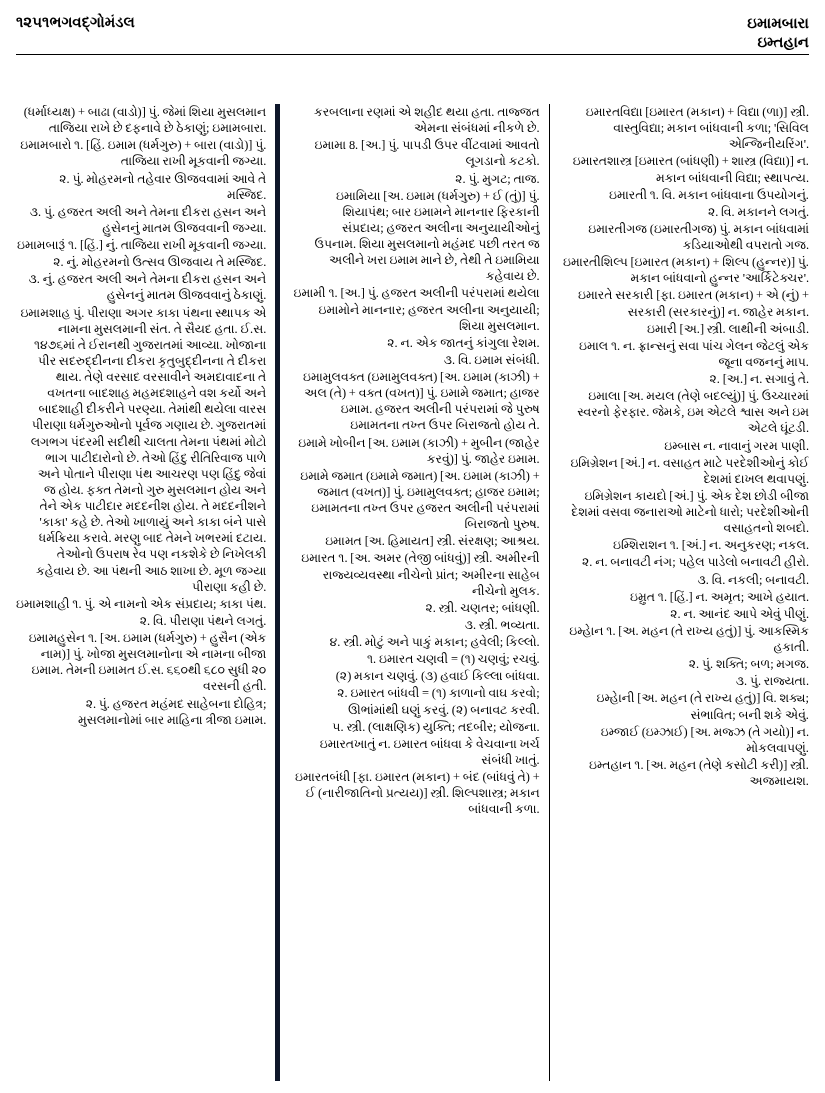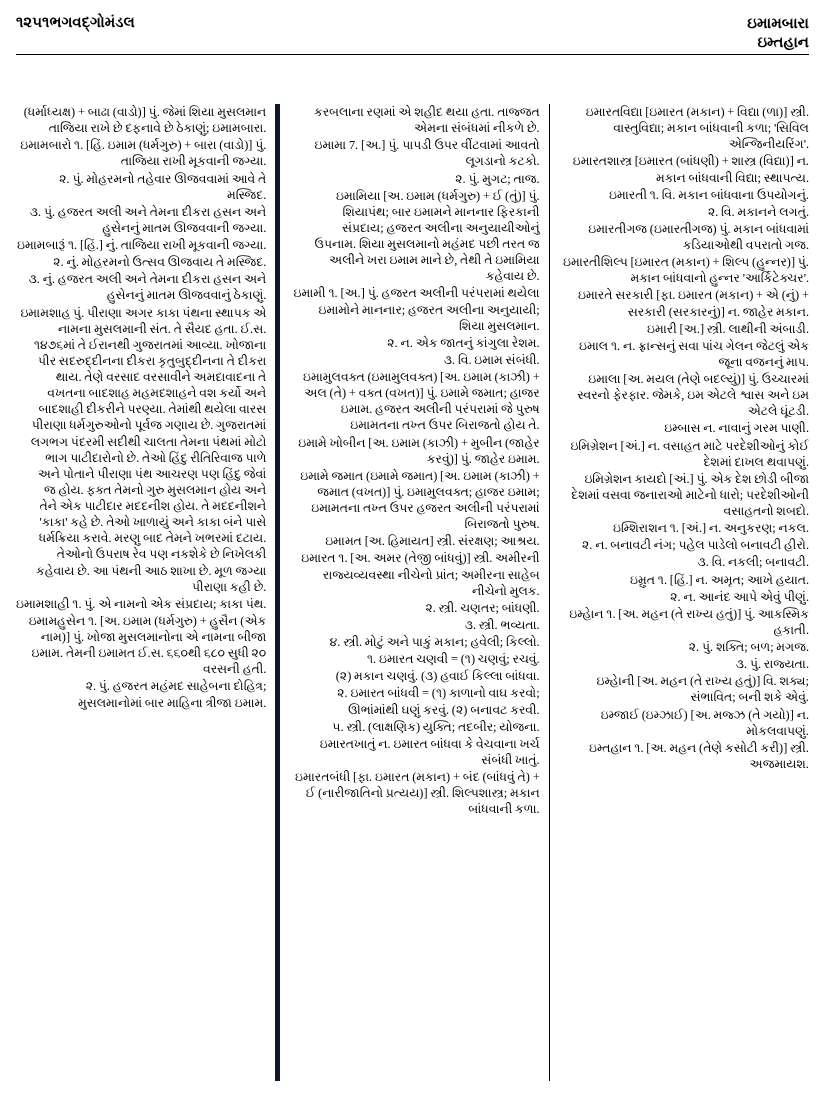--- a/index.html
+++ b/index.html
@@ -97,27 +97,28 @@
     <div class="col c1">
       <p class="entry">(ધર્માધ્યક્ષ) + બાઢા (વાડો)] પું. જેમાં શિયા મુસલમાન તાજિયા રાખે છે દફનાવે છે ઠેકાણું; ઇમામબારા.</p>
       <p class="entry">ઇમામબારો ૧. [હિં. ઇમામ (ધર્મગુરુ) + બારા (વાડો)] પું. તાજિયા રાખી મૂકવાની જગ્યા.</p>
       <p class="entry cont">૨. પું. મોહરમનો તહેવાર ઊજવવામાં આવે તે મસ્જિદ.</p>
       <p class="entry cont">૩. પું. હજરત અલી અને તેમના દીકરા હસન અને હુસેનનું માતમ ઊજવવાની જગ્યા.</p>
       <p class="entry">ઇમામબારૂં ૧. [હિં.] નું. તાજિયા રાખી મૂકવાની જગ્યા.</p>
       <p class="entry cont">૨. નું. મોહરમનો ઉત્સવ ઊજવાય તે મસ્જિદ.</p>
       <p class="entry cont">૩. નું. હજરત અલી અને તેમના દીકરા હસન અને હુસેનનું માતમ ઊજવવાનું ઠેકાણું.</p>
       <p class="entry">ઇમામશાહ પું. પીરાણા અગર કાકા પંથના સ્થાપક એ નામના મુસલમાની સંત. તે સૈયદ હતા. ઈ.સ. ૧૪૭૬માં તે ઈરાનથી ગુજરાતમાં આવ્યા. ખોજાના પીર સદરુદ્દીનના દીકરા કૃતુબુદ્દીનના તે દીકરા થાય. તેણે વરસાદ વરસાવીને અમદાવાદના તે વખતના બાદશાહ મહમદશાહને વશ કર્યો અને બાદશાહી દીકરીને પરણ્યા. તેમાંથી થયેલા વારસ પીરાણા ધર્મગુરુઓનો પૂર્વજ ગણાય છે. ગુજરાતમાં લગભગ પંદરમી સદીથી ચાલતા તેમના પંથમાં મોટો ભાગ પાટીદારોનો છે. તેઓ હિંદુ રીતિરિવાજ પાળે અને પોતાને પીરાણા પંથ આચરણ પણ હિંદુ જેવાં જ હોય. ફક્ત તેમનો ગુરુ મુસલમાન હોય અને તેને એક પાટીદાર મદદનીશ હોય. તે મદદનીશને 'કાકા' કહે છે. તેઓ ખાળાયું અને કાકા બંને પાસે ધર્મક્રિયા કરાવે. મરણુ બાદ તેમને ખભરમાં દટાય. તેઓનો ઉપરાષ રેવ પણ નકશેકે છે નિખેલકી કહેવાય છે. આ પંથની આઠ શાખા છે. મૂળ જગ્યા પીરાણા કહી છે.</p>
       <p class="entry">ઇમામશાહી ૧. પું. એ નામનો એક સંપ્રદાય; કાકા પંથ.</p>
+      <p class="entry cont">૨. વિ. પીરાણા પંથને લગતું.</p>
       <p class="entry">ઇમામહુસેન ૧. [અ. ઇમામ (ધર્મગુરુ) + હુસૈન (એક નામ)] પું. ખોજા મુસલમાનોના એ નામના બીજા ઇમામ. તેમની ઇમામત ઈ.સ. ૬૬૦થી ૬૮૦ સુધી ૨૦ વરસની હતી.</p>
       <p class="entry cont">૨. પું. હજરત મહંમદ સાહેબના દોહિત્ર; મુસલમાનોમાં બાર માહિના ત્રીજા ઇમામ.</p>
     </div>
 
     <div class="col c2">
       <p class="entry cont">કરબલાના રણમાં એ શહીદ થયા હતા. તાજ્જત એમના સંબંધમાં નીકળે છે.</p>
-      <p class="entry">ઇમામા 7. [અ.] પું. પાપડી ઉપર વીંટવામાં આવતો લૂગડાનો કટકો.</p>
+      <p class="entry">ઇમામા 8. [અ.] પું. પાપડી ઉપર વીંટવામાં આવતો લૂગડાનો કટકો.</p>
       <p class="entry cont">૨. પું. મુગટ; તાજ.</p>
       <p class="entry">ઇમામિયા [અ. ઇમામ (ધર્મગુરુ) + ઈ (તું)] પું. શિયાપંથ; બાર ઇમામને માનનાર ફિરકાની સંપ્રદાય; હજરત અલીના અનુયાયીઓનું ઉપનામ. શિયા મુસલમાનો મહંમદ પછી તરત જ અલીને ખરા ઇમામ માને છે, તેથી તે ઇમામિયા કહેવાય છે.</p>
       <p class="entry">ઇમામી ૧. [અ.] પું. હજરત અલીની પરંપરામાં થયેલા ઇમામોને માનનાર; હજરત અલીના અનુયાયી; શિયા મુસલમાન.</p>
       <p class="entry cont">૨. ન. એક જાતનું કાંગુલા રેશમ.</p>
       <p class="entry cont">૩. વિ. ઇમામ સંબંધી.</p>
       <p class="entry">ઇમામુલવક્ત (ઇમામુલવક્ત) [અ. ઇમામ (કાઝી) + અલ (તે) + વક્ત (વખત)] પું. ઇમામે જમાત; હાજર ઇમામ. હજરત અલીની પરંપરામાં જે પુરુષ ઇમામતના તખ્ત ઉપર બિરાજતો હોય તે.</p>
       <p class="entry">ઇમામે ખોબીન [અ. ઇમામ (કાઝી) + મુબીન (જાહેર કરવું)] પું. જાહેર ઇમામ.</p>
       <p class="entry">ઇમામે જમાત (ઇમામે જમાત) [અ. ઇમામ (કાઝી) + જમાત (વખત)] પું. ઇમામુલવક્ત; હાજર ઇમામ; ઇમામતના તખ્ત ઉપર હજરત અલીની પરંપરામાં બિરાજતો પુરુષ.</p>
       <p class="entry">ઇમામત [અ. હિમાયત] સ્ત્રી. સંરક્ષણ; આશ્રય.</p>
       <p class="entry">ઇમારત ૧. [અ. અમર (તેજી બાંધવું)] સ્ત્રી. અમીરની રાજ્યવ્યવસ્થા નીચેનો પ્રાંત; અમીરના સાહેબ નીચેનો મુલક.</p>
@@ -136,20 +137,21 @@
     <div class="col c3">
       <p class="entry">ઇમારતવિદ્યા [ઇમારત (મકાન) + વિદ્યા (ળા)] સ્ત્રી. વાસ્તુવિદ્યા; મકાન બાંધવાની કળા; 'સિવિલ એન્જિનીયરિંગ'.</p>
       <p class="entry">ઇમારતશાસ્ત્ર [ઇમારત (બાંધણી) + શાસ્ત્ર (વિદ્યા)] ન. મકાન બાંધવાની વિદ્યા; સ્થાપત્ય.</p>
       <p class="entry">ઇમારતી ૧. વિ. મકાન બાંધવાના ઉપયોગનું.</p>
       <p class="entry cont">૨. વિ. મકાનને લગતું.</p>
       <p class="entry">ઇમારતીગજ (ઇમારતીગજ) પું. મકાન બાંધવામાં કડિયાઓથી વપરાતો ગજ.</p>
       <p class="entry">ઇમારતીશિલ્પ [ઇમારત (મકાન) + શિલ્પ (હુન્નર)] પું. મકાન બાંધવાનો હુન્નર 'આર્કિટેક્ચર'.</p>
       <p class="entry">ઇમારતે સરકારી [ફા. ઇમારત (મકાન) + એ (નું) + સરકારી (સરકારનું)] ન. જાહેર મકાન.</p>
       <p class="entry">ઇમારી [અ.] સ્ત્રી. લાથીની અંબાડી.</p>
       <p class="entry">ઇમાલ ૧. ન. ફ્રાન્સનું સવા પાંચ ગેલન જેટલું એક જૂના વજનનું માપ.</p>
+      <p class="entry cont">૨. [અ.] ન. સગાવું તે.</p>
       <p class="entry">ઇમાલા [અ. મયલ (તેણે બદલ્યું)] પું. ઉચ્ચારમાં સ્વરનો ફેરફાર. જેમકે, ઇમ એટલે શ્વાસ અને ઇમ એટલે ઘૂંટડી.</p>
       <p class="entry">ઇમ્બાસ ન. નાવાનું ગરમ પાણી.</p>
       <p class="entry">ઇમિગ્રેશન [અં.] ન. વસાહત માટે પરદેશીઓનું કોઈ દેશમાં દાખલ થવાપણું.</p>
       <p class="entry">ઇમિગ્રેશન કાયદો [અં.] પું. એક દેશ છોડી બીજા દેશમાં વસવા જનારાઓ માટેનો ધારો; પરદેશીઓની વસાહતનો શબદો.</p>
       <p class="entry">ઇમ્શિરાશન ૧. [અં.] ન. અનુકરણ; નકલ.</p>
       <p class="entry cont">૨. ન. બનાવટી નંગ; પહેલ પાડેલો બનાવટી હીરો.</p>
       <p class="entry cont">૩. વિ. નકલી; બનાવટી.</p>
       <p class="entry">ઇમ્રુત ૧. [હિં.] ન. અમૃત; આખે હયાત.</p>
       <p class="entry cont">૨. ન. આનંદ આપે એવું પીણું.</p>
       <p class="entry">ઇમ્હેાન ૧. [અ. મહન (તે રાખ્ય હતું)] પું. આકસ્મિક હકાતી.</p>

